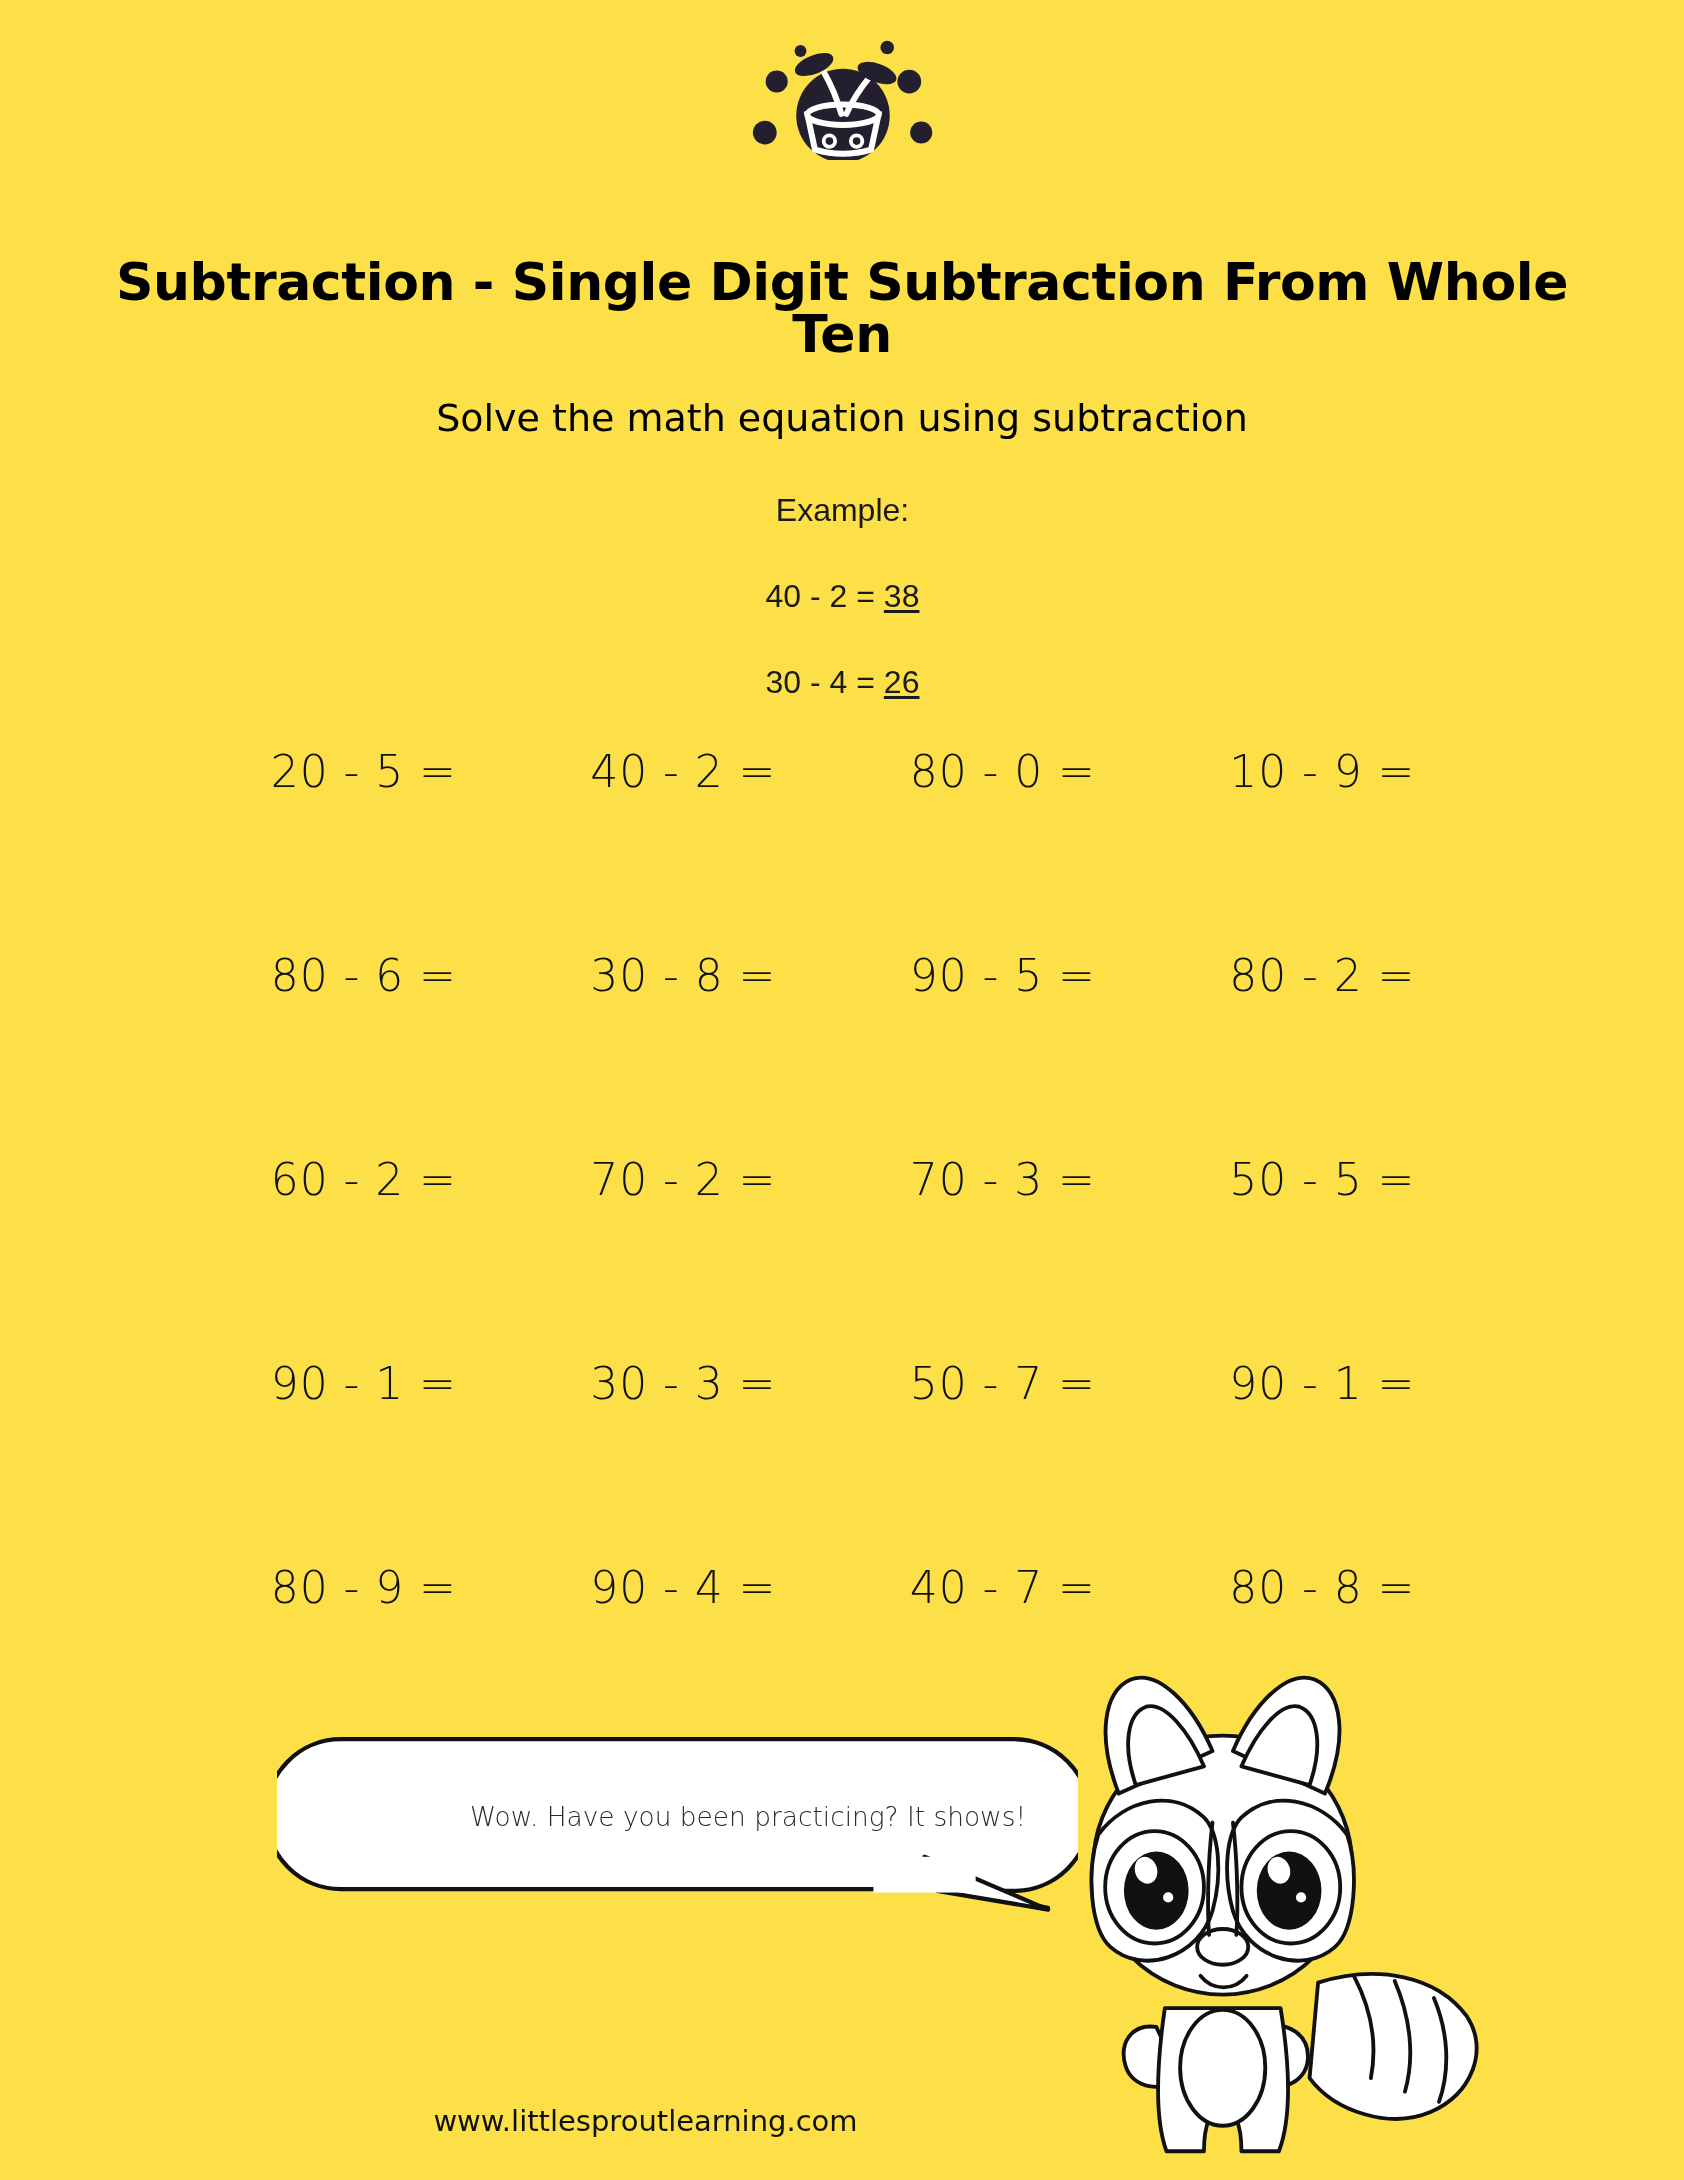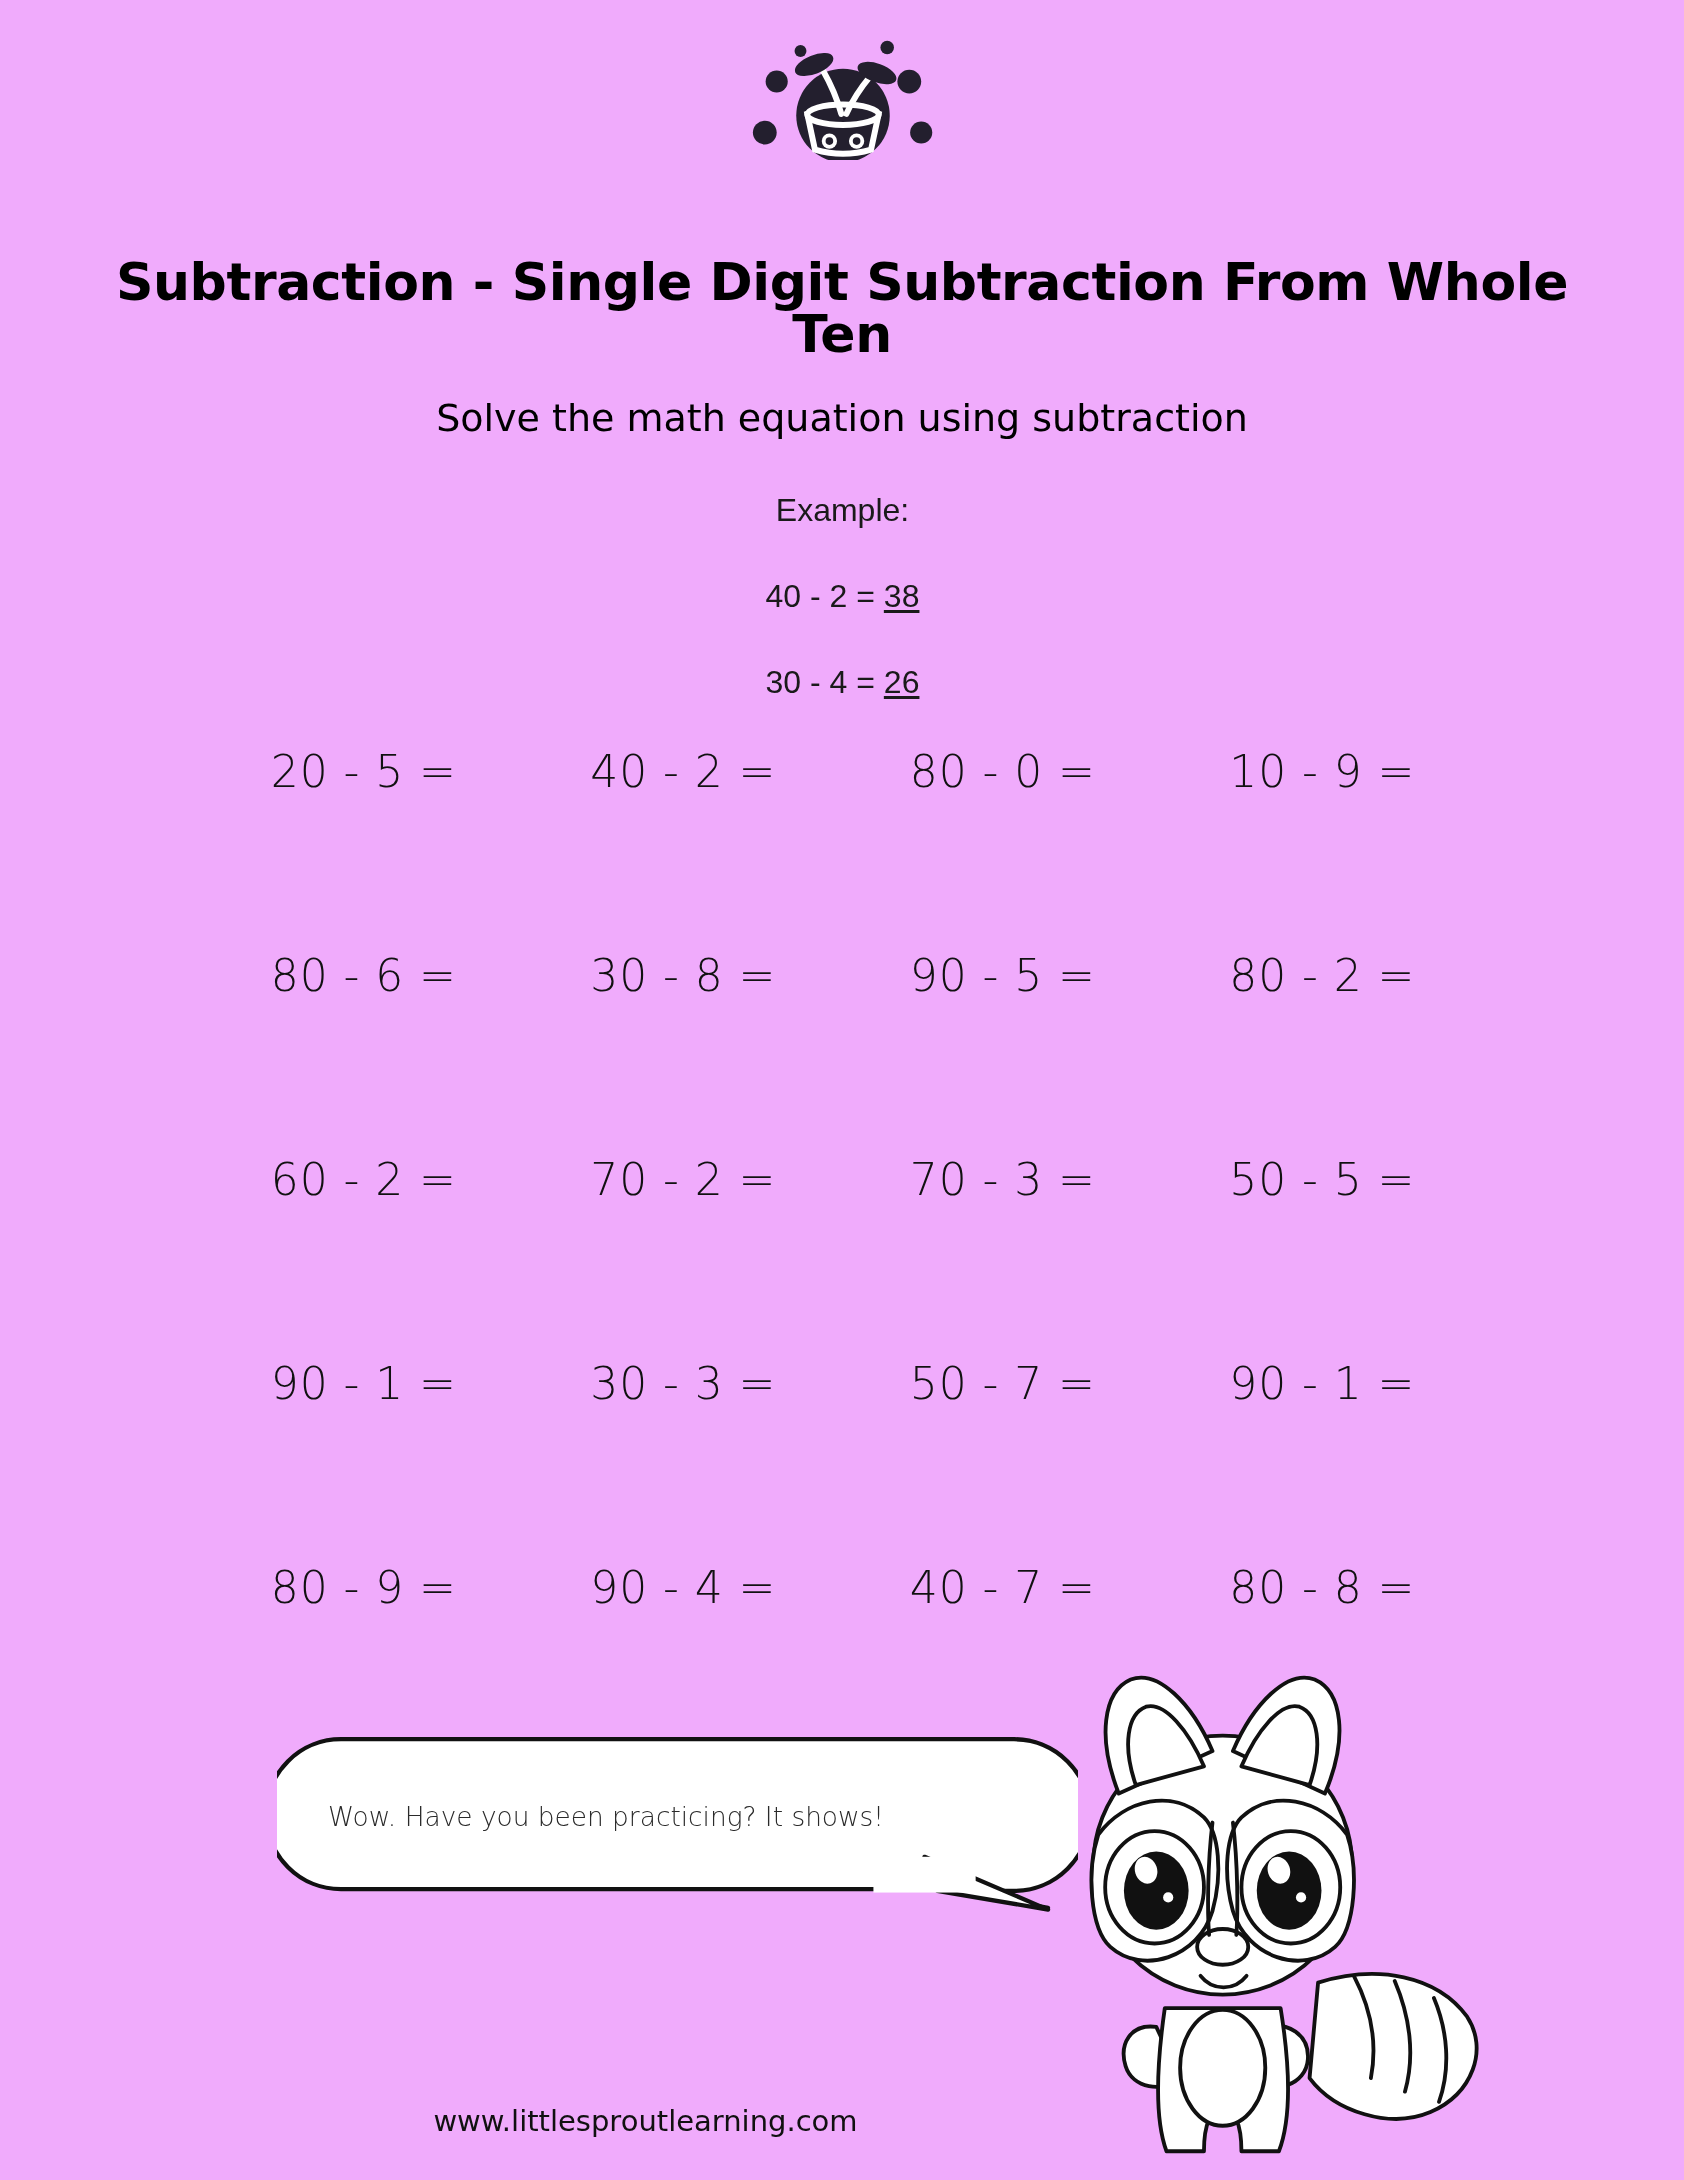--- a/index.html
+++ b/index.html
@@ -9,21 +9,21 @@
     background: #ffffff;
   }
   body {
     font-family: "Liberation Sans", sans-serif;
     color: #111111;
   }
   #page {
     position: relative;
     width: 1685px;
     height: 2181px;
-    background: #f0abfc;
+    background: #fde047;
     overflow: hidden;
   }
 
   
   .logo-wrap {
     position: absolute;
     top: 32px;
     left: 50%;
     transform: translateX(-50%);
     width: 204px;
@@ -110,21 +110,21 @@
     left: 277px;
     top: 1729px;
     width: 801px;
     height: 230px;
   }
   .bubble-text {
     position: absolute;
     left: 51px;
     top: 72px;
     width: 698px;
-    text-align: left;
+    text-align: right;
     font-family: "DejaVu Sans", sans-serif;
     font-weight: 300;
     font-size: 26.4px;
     color: #2a2a2a;
     white-space: nowrap;
   }
 
   
   .raccoon {
     position: absolute;

